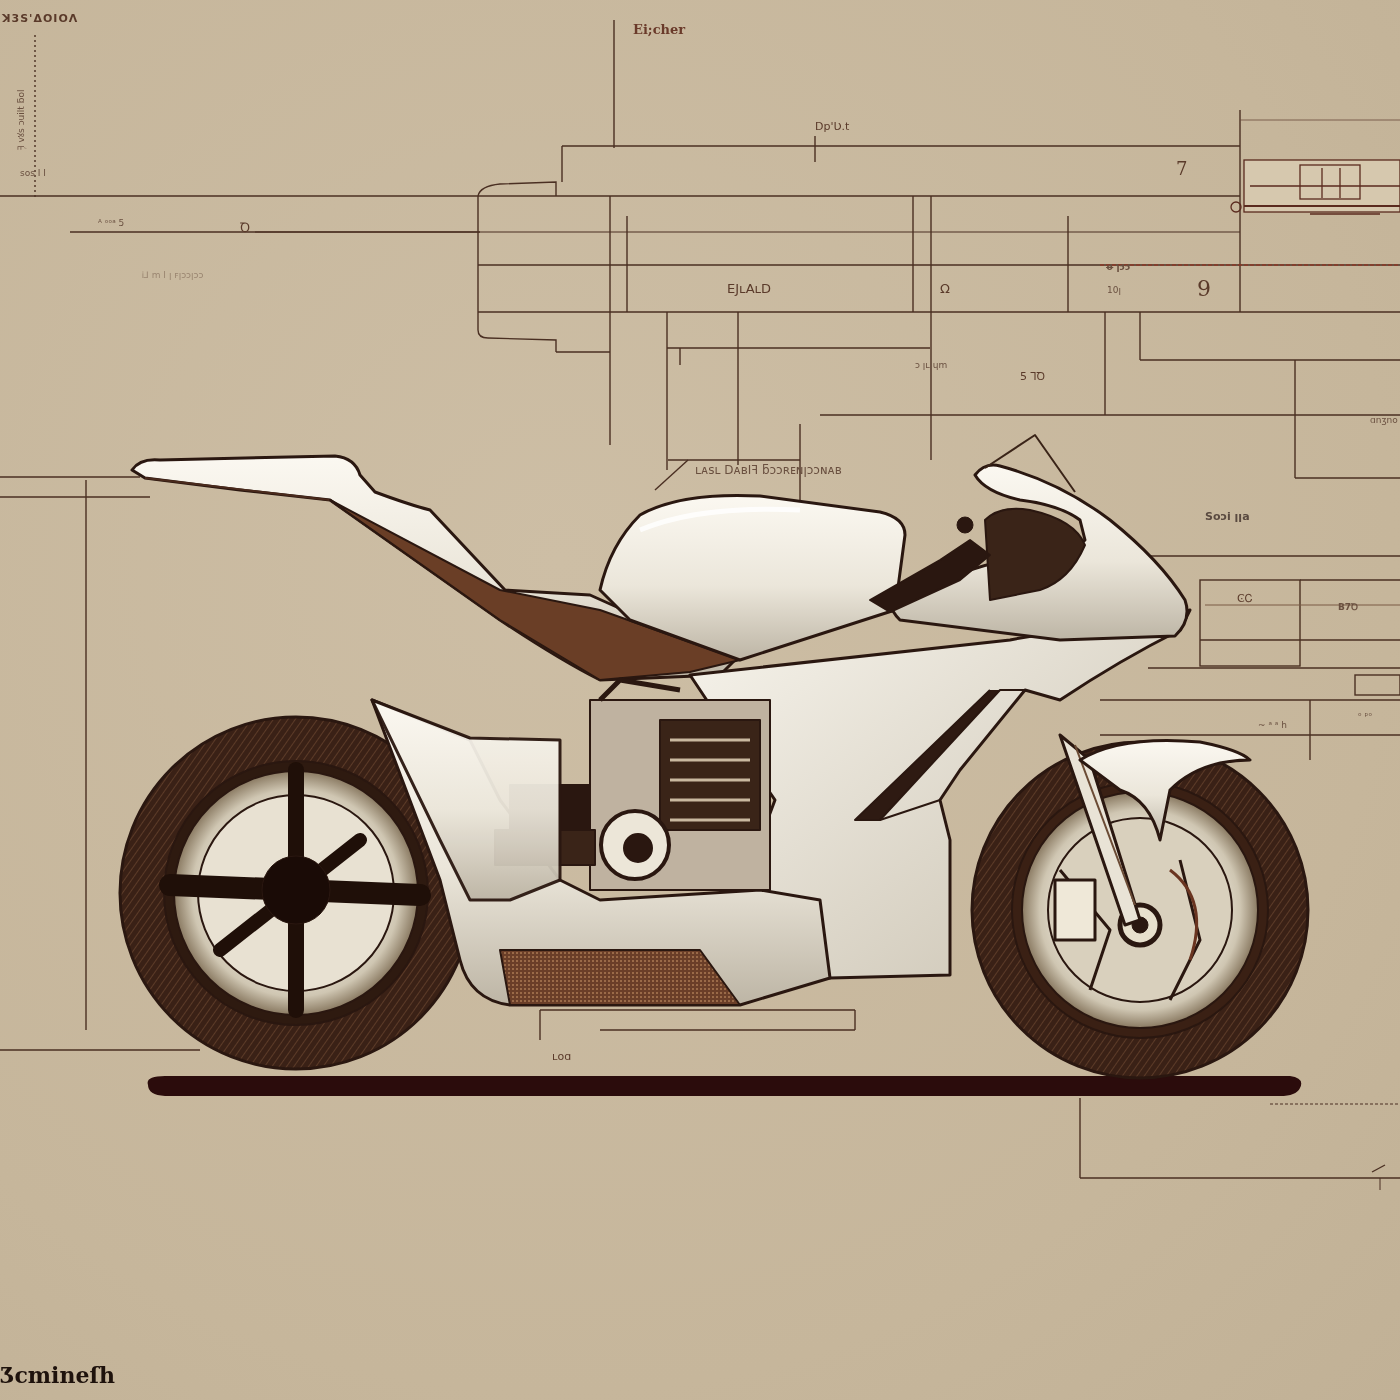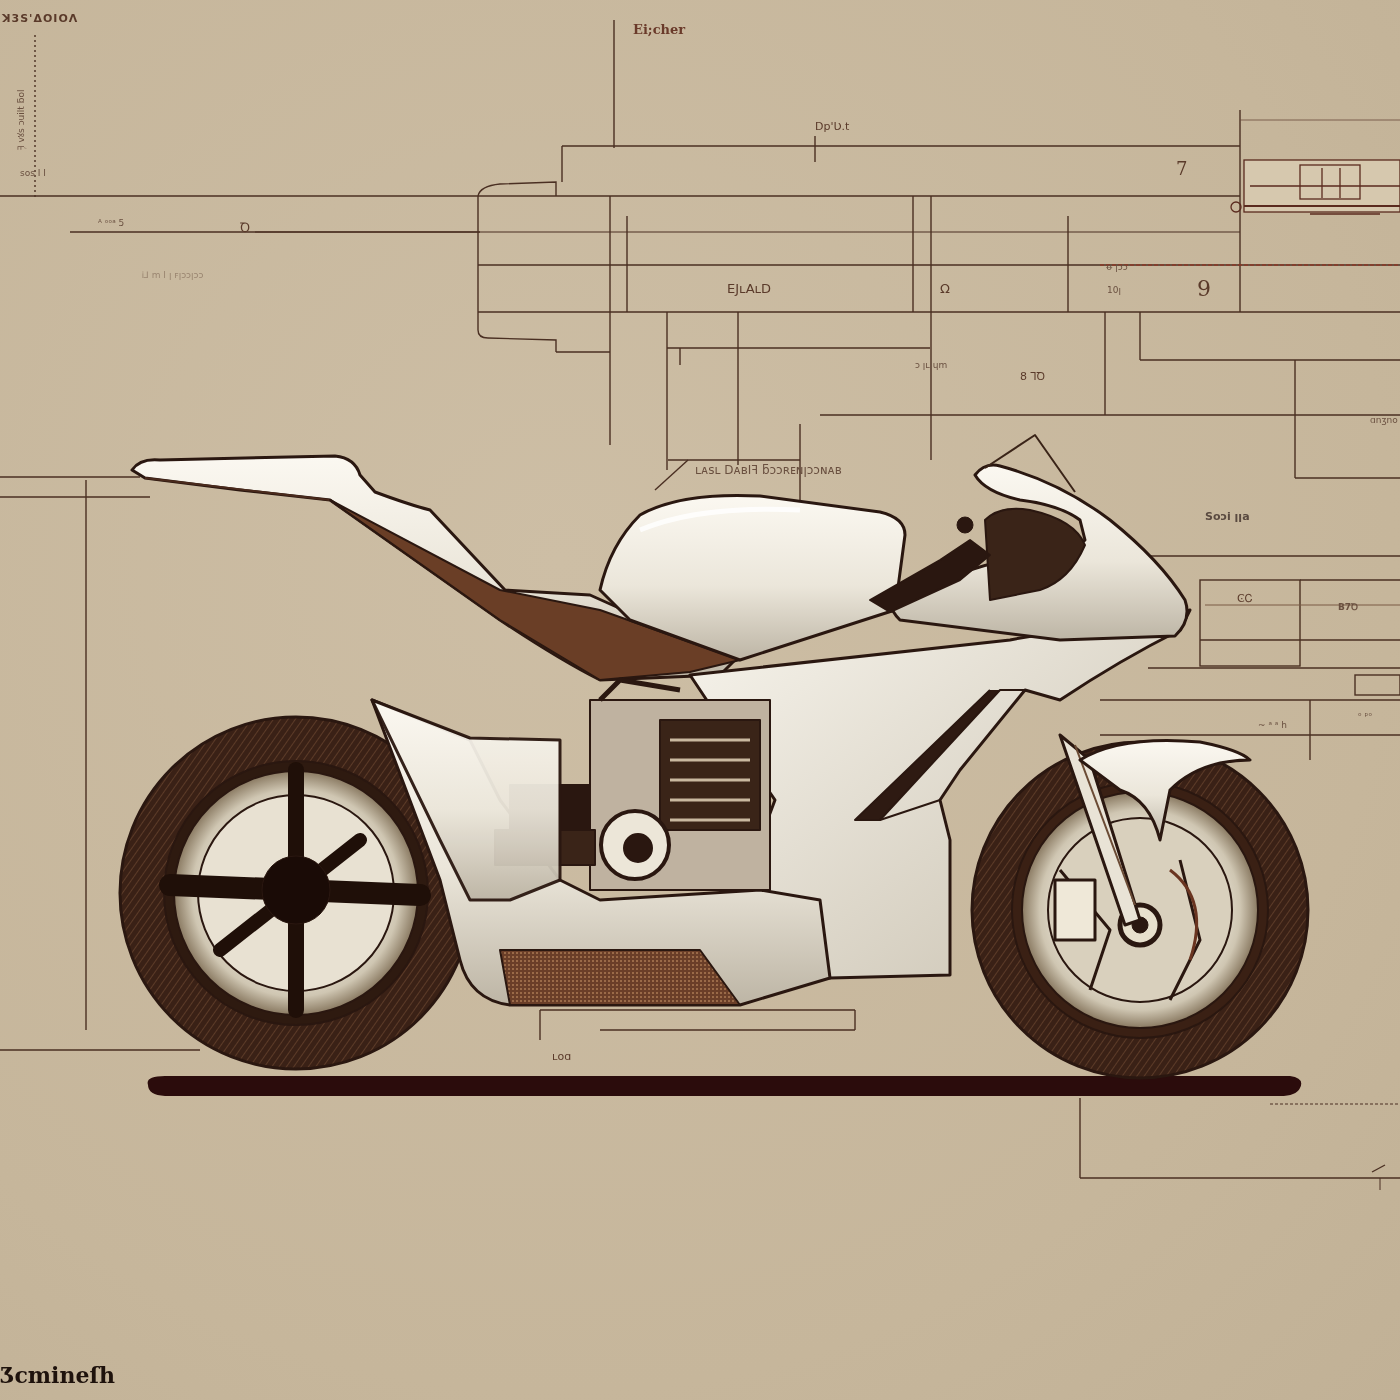--- a/index.html
+++ b/index.html
@@ -207,24 +207,24 @@
   <span class="lbl small" style="left:815px; top:120px;">Dp'Ʋ.t</span>
   <span class="lbl tiny" style="left:14px; top:80px; transform:rotate(-90deg); transform-origin:left top; top:150px;">ꟻ᷊ vꙋs ɔuilt ƃol</span>
   <span class="lbl tiny" style="left:20px; top:168px;">sos I I</span>
   <span class="lbl tiny" style="left:50px; top:218px;margin-left:48px;">ᴬ ᵒᵒᵃ 5</span>
   <span class="lbl med" style="left:240px; top:218px;">Ꝺ</span>
   <span class="lbl tiny" style="left:142px; top:270px; opacity:0.5;">Ꭵ⅃ m I ꞁ ꜰꞁɔɔꞁɔɔ</span>
   <span class="lbl med" style="left:727px; top:281px;">ΕJʟAʟD</span>
   <span class="lbl med" style="left:940px; top:281px;">Ω</span>
   <span class="lbl serif" style="left:1197px; top:276px; font-size:22px;">9</span>
   <span class="lbl serif" style="left:1176px; top:158px; font-size:18px;">7</span>
-  <span class="lbl tiny" style="left:1106px; top:262px;">ꝋ ꞁɔɔ</span>
+  <span class="lbl tiny" style="left:1106px; top:262px;font-weight:bold;">ꝋ ꞁɔɔ</span>
   <span class="lbl tiny" style="left:1107px; top:285px;">10ꞁ</span>
   <span class="lbl tiny" style="left:915px; top:360px;">ɔ ꞁʟ ɥm</span>
-  <span class="lbl small" style="left:1020px; top:368px;">8 ⅂Ꝺ</span>
+  <span class="lbl small" style="left:1020px; top:368px;">5 ⅂Ꝺ</span>
   <span class="lbl tiny" style="left:695px; top:463px; font-size:12px;">ʟᴀꜱʟ DᴀʙIꟻ ƃɔɔʀᴇɴꞁɔɔɴᴀʙ</span>
   <span class="lbl small" style="left:1205px; top:510px; color:#5a4a40; font-weight:bold;">Soɔi ꞁꞁa</span>
   <span class="lbl small" style="left:1237px; top:592px;">ϾᏟ</span>
   <span class="lbl tiny" style="left:1338px; top:600px; font-weight:bold;">B7Ꝺ</span>
   <span class="lbl tiny" style="left:1358px; top:680px;margin-top:31px;">ᵒ ᵖᵒ</span>
   <span class="lbl tiny" style="left:1258px; top:720px;">~ ᵃ ᵃ h</span>
   <span class="lbl tiny" style="left:1370px; top:415px;">ɑnʒno ɑ ꞁ ꞁꟻ</span>
   <span class="lbl small" style="left:552px; top:1050px;">ʟoɑ</span>
   <span class="lbl serif" style="left:0px; top:1362px; font-size:22px; color:#1e120c; font-weight:bold;">Ʒcmineſh</span>
 </div>

